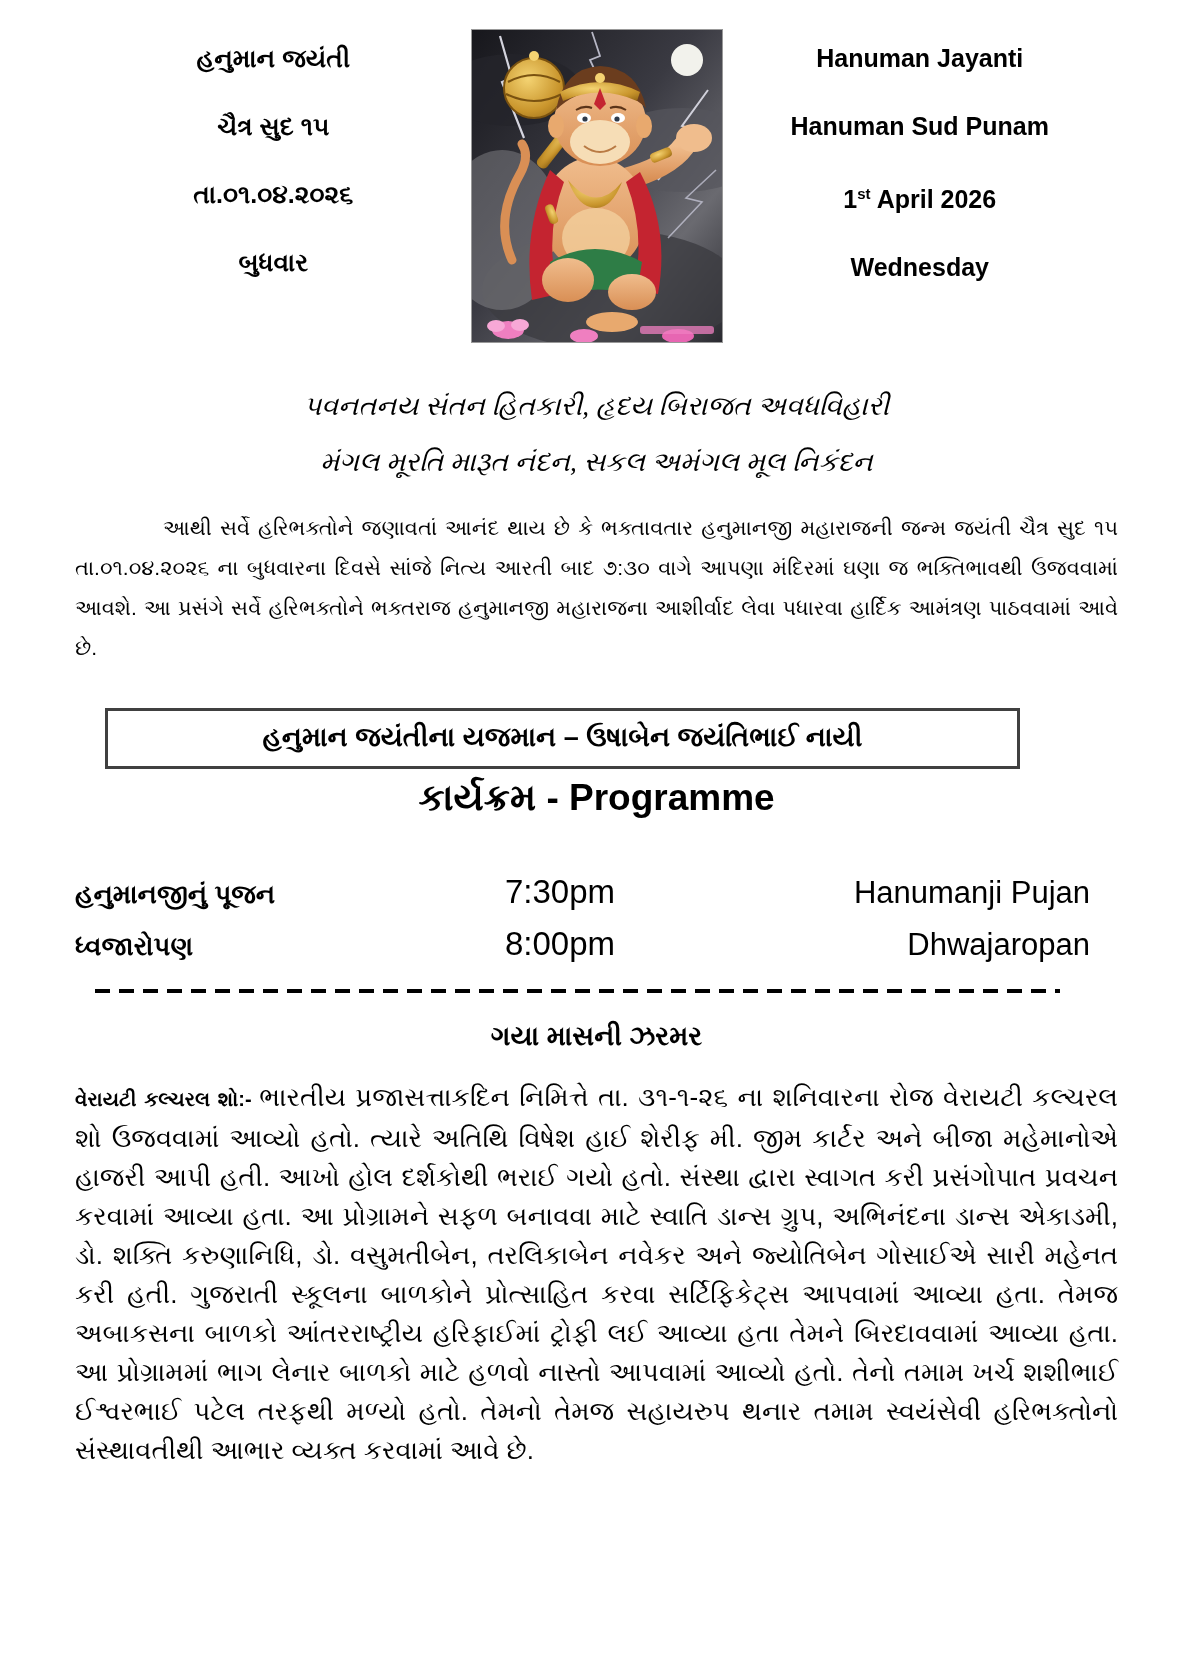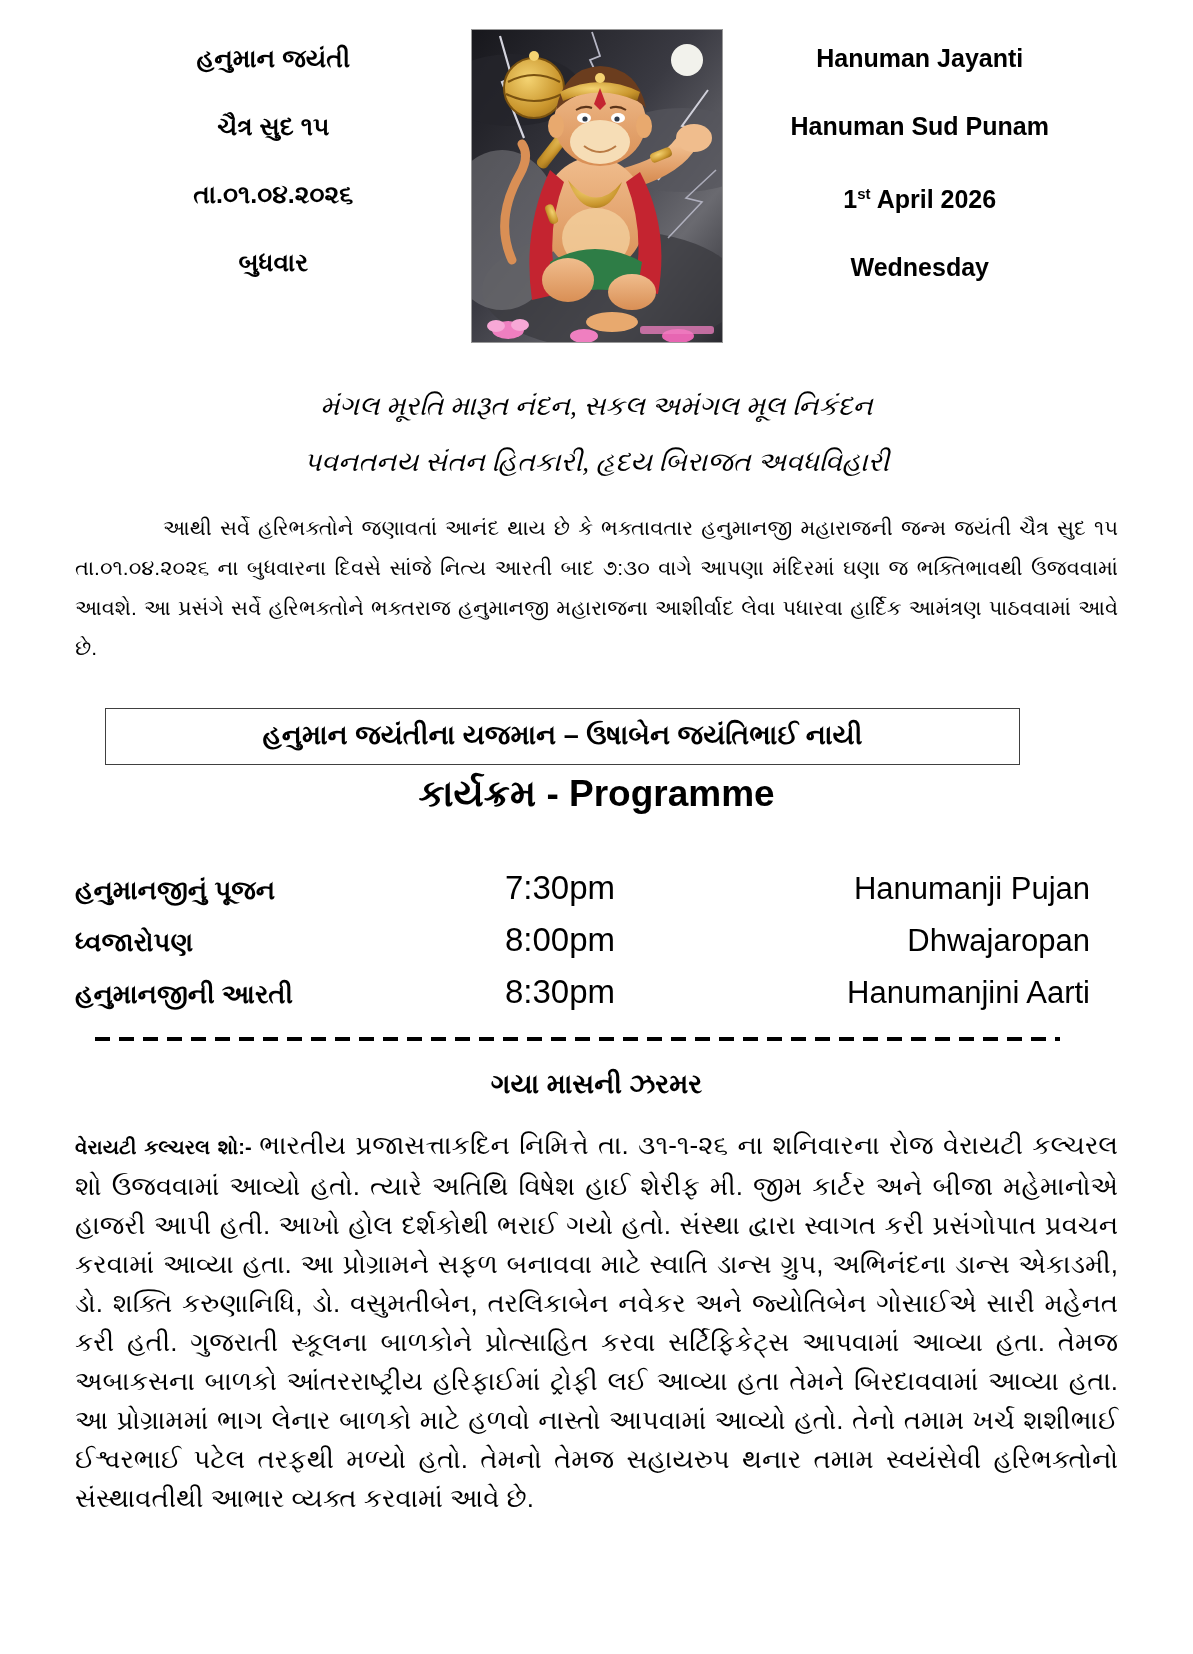--- a/index.html
+++ b/index.html
@@ -40,21 +40,21 @@
   
   .announce{
     margin-top:18px;
     font-size:21px;line-height:40px;
     text-align:justify;text-indent:88px;
   }
   
   .host-box{
     margin-top:40px;margin-left:30px;
     width:915px;box-sizing:border-box;
-    border:1px solid #404040;
+    border:3px solid #404040;
     padding:11px 10px 13px 10px;
     text-align:center;font-weight:bold;font-size:27px;
   }
   
   .prog-title{
     margin-top:6px;text-align:center;
     font-weight:bold;font-size:37px;line-height:46px;
   }
   .schedule{margin-top:52px;}
   .srow{display:grid;grid-template-columns:430px 255px 1fr;align-items:baseline;margin-bottom:14px;}
@@ -196,46 +196,41 @@
 
     <div class="header-col right">
       <div class="hline">Hanuman Jayanti</div>
       <div class="hline">Hanuman Sud Punam</div>
       <div class="hline"><span>1</span><sup>st</sup><span> April 2026</span></div>
       <div class="hline">Wednesday</div>
     </div>
   </div>
 
   <div class="verse">
+    <div class="vline">પવનતનય સંતન હિતકારી, હૃદય બિરાજત અવધવિહારી</div>
     <div class="vline">મંગલ મૂરતિ મારૂત નંદન, સકલ અમંગલ મૂલ નિકંદન</div>
-    <div class="vline">પવનતનય સંતન હિતકારી, હૃદય બિરાજત અવધવિહારી</div>
   </div>
 
   <p class="announce">આથી સર્વે હરિભક્તોને જણાવતાં આનંદ થાય છે કે ભક્તાવતાર હનુમાનજી મહારાજની જન્મ જયંતી ચૈત્ર સુદ ૧૫ તા.૦૧.૦૪.૨૦૨૬ ના બુધવારના દિવસે સાંજે નિત્ય આરતી બાદ ૭:૩૦ વાગે આપણા મંદિરમાં ઘણા જ ભક્તિભાવથી ઉજવવામાં આવશે. આ પ્રસંગે સર્વે હરિભક્તોને ભક્તરાજ હનુમાનજી મહારાજના આશીર્વાદ લેવા પધારવા હાર્દિક આમંત્રણ પાઠવવામાં આવે છે.</p>
 
   <div class="host-box">હનુમાન જયંતીના યજમાન – ઉષાબેન જયંતિભાઈ નાયી</div>
 
   <div class="prog-title">કાર્યક્રમ - Programme</div>
 
   <div class="schedule">
     <div class="srow">
       <div class="g">હનુમાનજીનું પૂજન</div>
       <div class="t">7:30pm</div>
       <div class="e">Hanumanji Pujan</div>
     </div>
     <div class="srow">
       <div class="g">ધ્વજારોપણ</div>
       <div class="t">8:00pm</div>
       <div class="e">Dhwajaropan</div>
     </div>
-    <div class="srow">
-      <div class="g">હનુમાનજીની આરતી</div>
-      <div class="t">8:30pm</div>
-      <div class="e">Hanumanjini Aarti</div>
-    </div>
   </div>
 
   <div class="dashed-rule"></div>
 
   <div class="news-heading">ગયા માસની ઝરમર</div>
 
   <p class="news-para"><span class="lead">વેરાયટી કલ્ચરલ શો:- </span><span>ભારતીય પ્રજાસત્તાકદિન નિમિત્તે તા. ૩૧-૧-૨૬ ના શનિવારના રોજ વેરાયટી કલ્ચરલ શો ઉજવવામાં આવ્યો હતો. ત્યારે અતિથિ વિષેશ હાઈ શેરીફ મી. જીમ કાર્ટર અને બીજા મહેમાનોએ હાજરી આપી હતી. આખો હોલ દર્શકોથી ભરાઈ ગયો હતો. સંસ્થા દ્વારા સ્વાગત કરી પ્રસંગોપાત પ્રવચન કરવામાં આવ્યા હતા. આ પ્રોગ્રામને સફળ બનાવવા માટે સ્વાતિ ડાન્સ ગ્રુપ, અભિનંદના ડાન્સ એકાડમી, ડો. શક્તિ કરુણાનિધિ, ડો. વસુમતીબેન, તરલિકાબેન નવેકર અને જ્યોતિબેન ગોસાઈએ સારી મહેનત કરી હતી. ગુજરાતી સ્કૂલના બાળકોને પ્રોત્સાહિત કરવા સર્ટિફિકેટ્સ આપવામાં આવ્યા હતા. તેમજ અબાકસના બાળકો આંતરરાષ્ટ્રીય હરિફાઈમાં ટ્રોફી લઈ આવ્યા હતા તેમને બિરદાવવામાં આવ્યા હતા. આ પ્રોગ્રામમાં ભાગ લેનાર બાળકો માટે હળવો નાસ્તો આપવામાં આવ્યો હતો. તેનો તમામ ખર્ચ શશીભાઈ ઈશ્વરભાઈ પટેલ તરફથી મળ્યો હતો. તેમનો તેમજ સહાયરુપ થનાર તમામ સ્વયંસેવી હરિભક્તોનો સંસ્થાવતીથી આભાર વ્યક્ત કરવામાં આવે છે.</span></p>
 
 </div>
 

